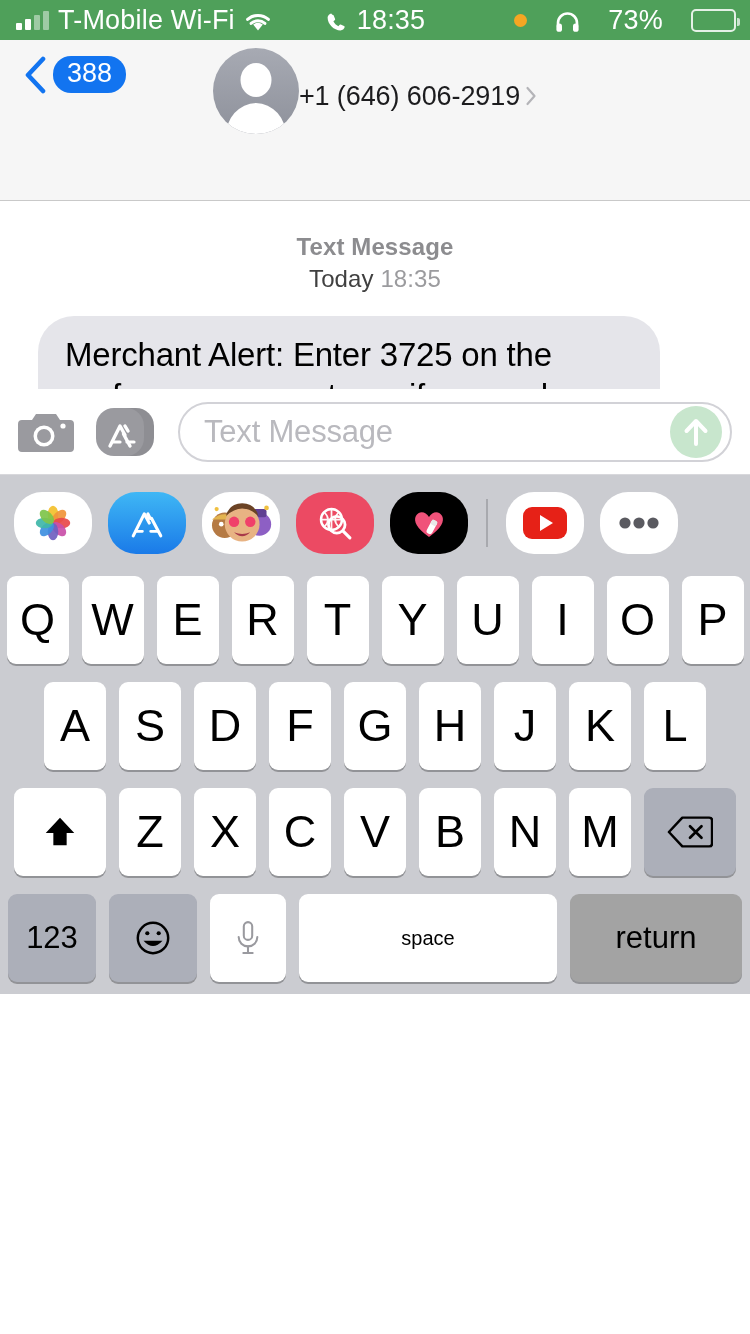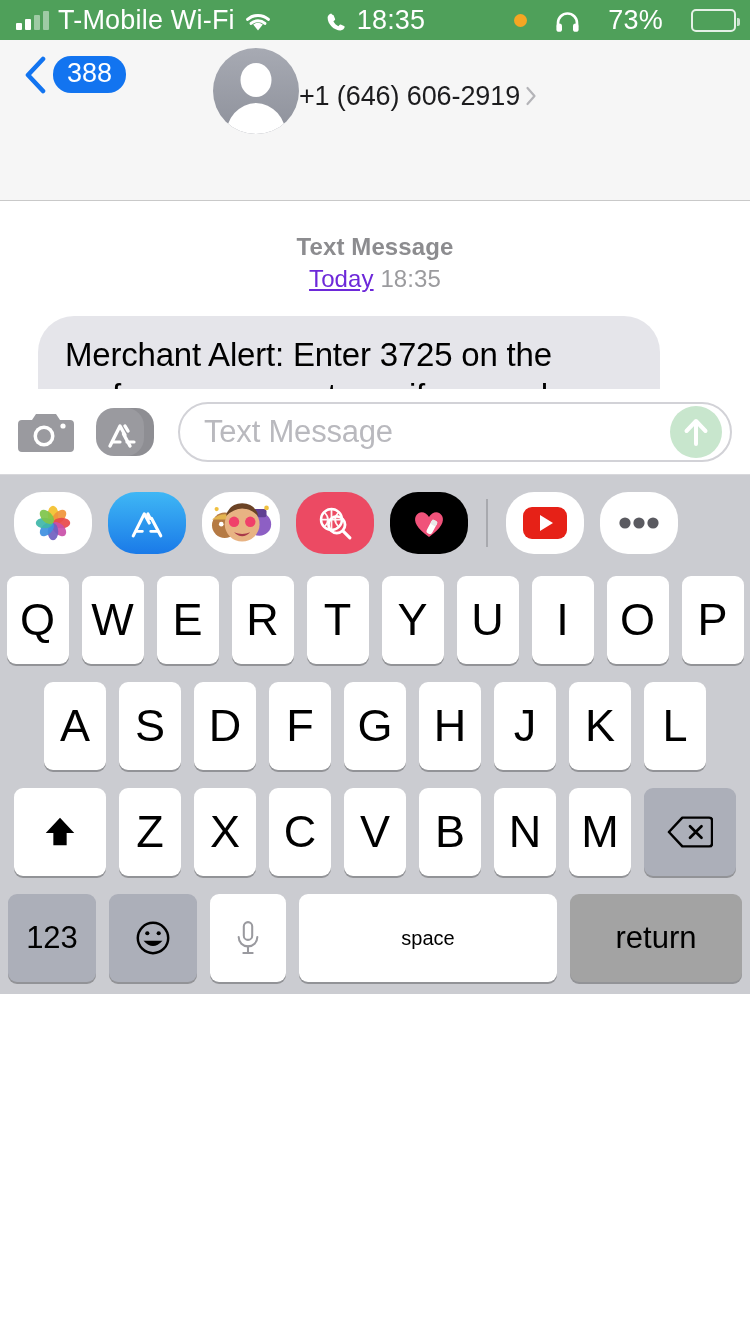--- a/index.html
+++ b/index.html
@@ -203,21 +203,21 @@
     font-size: 24px;
     color: #8c8c8f;
     font-weight: bold;
     letter-spacing: 0.1px;
   }
   .msg-meta .when {
     font-size: 24px;
     color: #9b9b9e;
     letter-spacing: 0.1px;
   }
-  .msg-meta .when .day { color: #6d28d9; text-decoration: underline; }
+  .msg-meta .when .day { color: #404040; }
   .bubble-row {
     display: flex;
     padding-left: 38px;
     padding-right: 90px;
     position: relative;
   }
   .bubble {
     background: #e5e5ea;
     color: #000000;
     border-radius: 36px;

